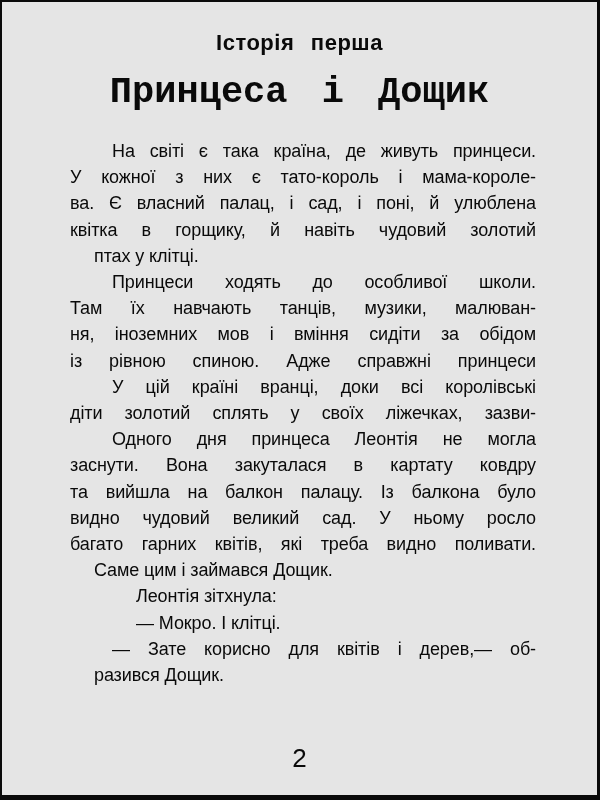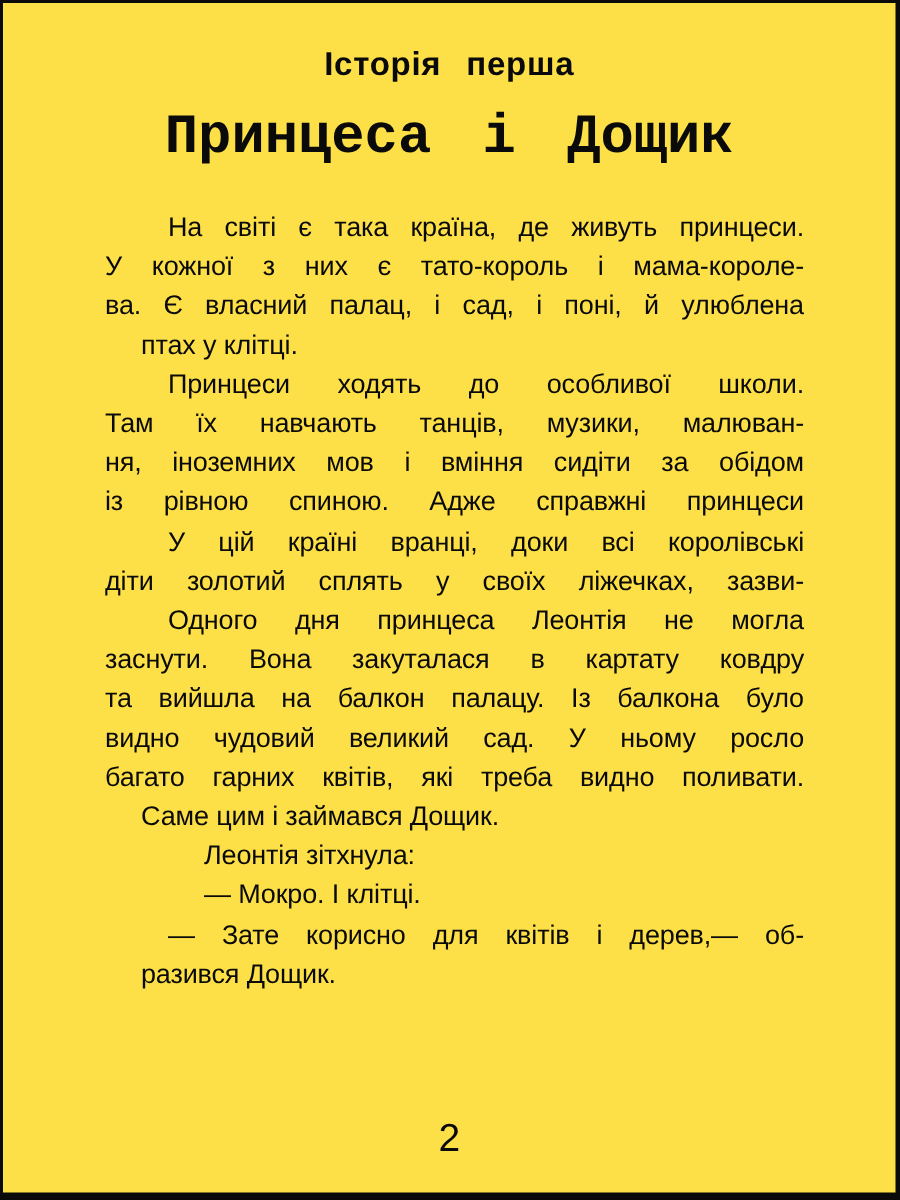--- a/index.html
+++ b/index.html
@@ -5,21 +5,21 @@
   html, body {
     margin: 0;
     padding: 0;
     background: #ffffff;
   }
   .page {
     position: relative;
     width: 600px;
     height: 800px;
     box-sizing: border-box;
-    background: #fde047;
+    background: #e5e5e5;
     border-style: solid;
     border-color: #0a0a0a;
     border-width: 2px 3px 5px 2px;
     font-family: "Liberation Sans", sans-serif;
     color: #0a0a0a;
     overflow: hidden;
   }
   .story-header {
     margin-top: 28px;
     text-align: center;
@@ -75,20 +75,21 @@
 <body>
 
 <div class="page">
   <div class="story-header">Історія перша</div>
   <div class="story-title">Принцеса і Дощик</div>
   <div class="story-body">
       <div class="paragraph">
         <div class="line first">На світі є така країна, де живуть принцеси.</div>
         <div class="line">У кожної з них є тато-король і мама-короле-</div>
         <div class="line">ва. Є власний палац, і сад, і поні, й улюблена</div>
+        <div class="line">квітка в горщику, й навіть чудовий золотий</div>
         <div class="line last">птах у клітці.</div>
       </div>
       <div class="paragraph">
         <div class="line first">Принцеси ходять до особливої школи.</div>
         <div class="line">Там їх навчають танців, музики, малюван-</div>
         <div class="line">ня, іноземних мов і вміння сидіти за обідом</div>
         <div class="line">із рівною спиною. Адже справжні принцеси</div>
       </div>
       <div class="paragraph">
         <div class="line first">У цій країні вранці, доки всі королівські</div>

